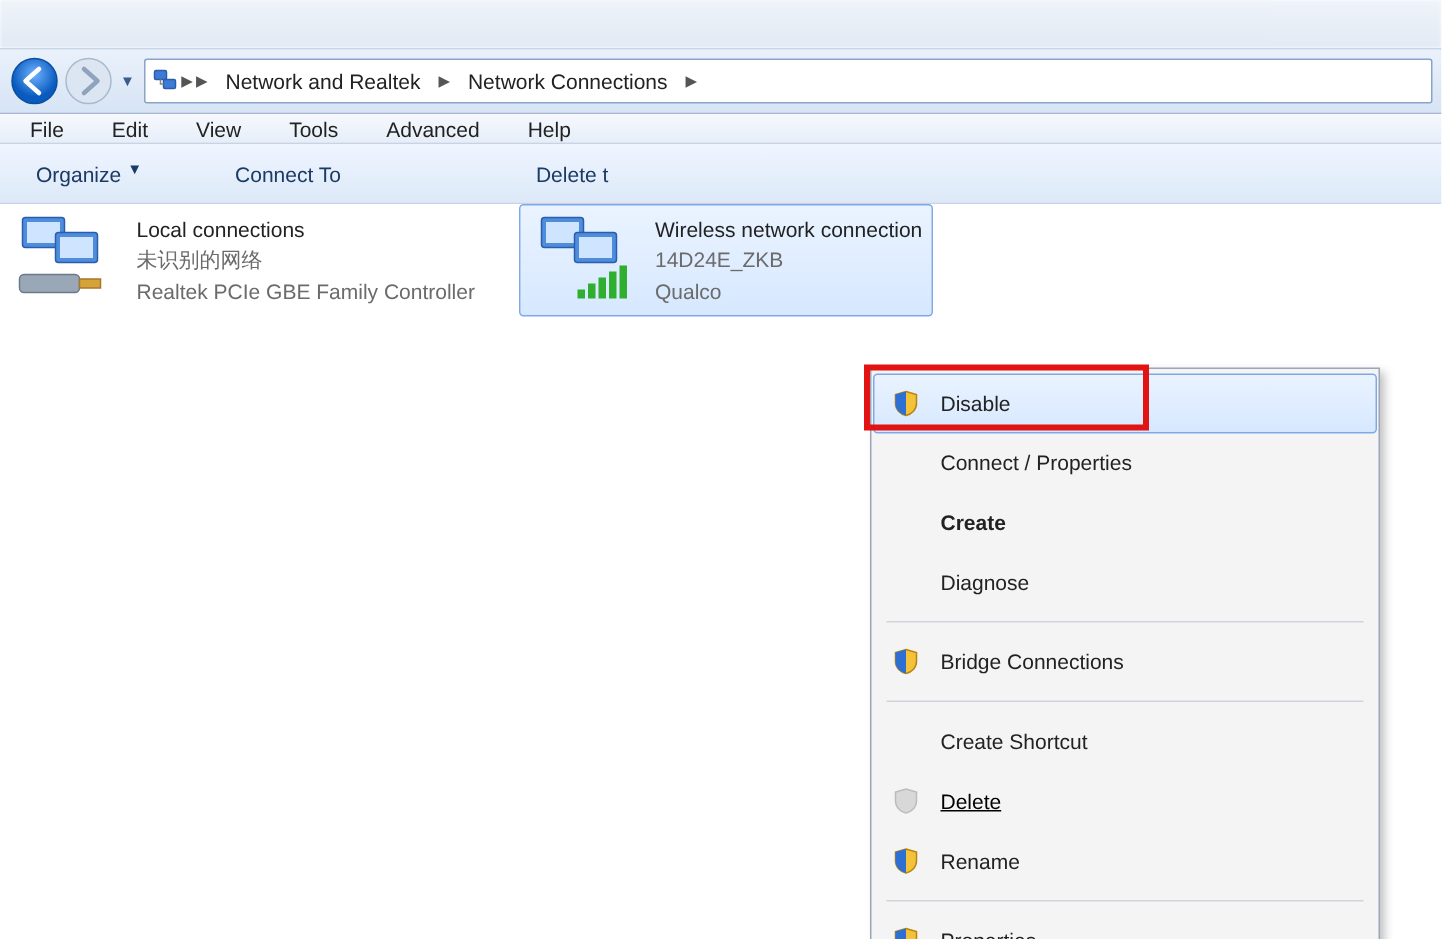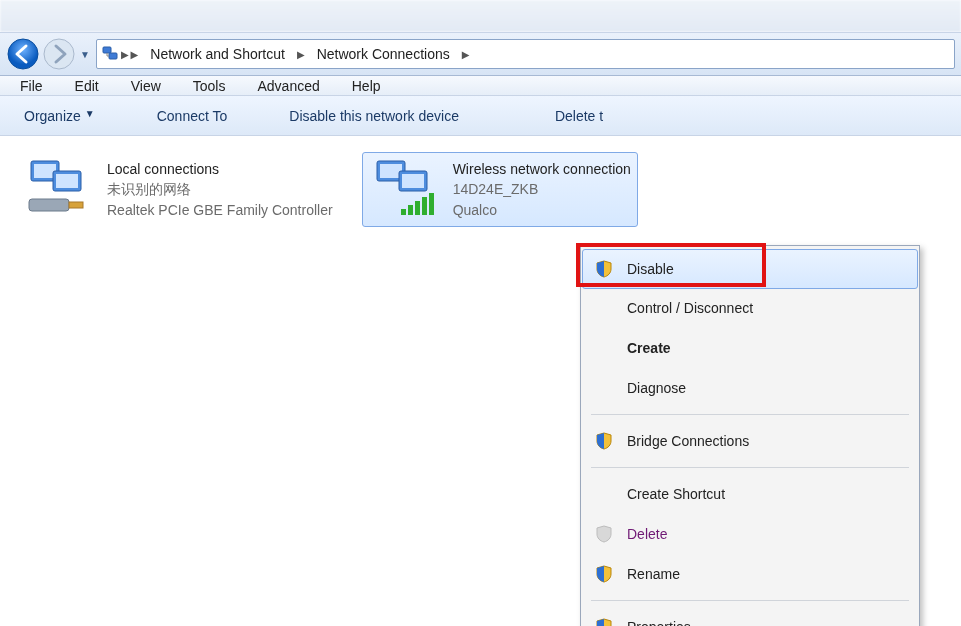--- a/index.html
+++ b/index.html
@@ -91,21 +91,20 @@
     padding:6px 14px;
     display:flex; gap:4px;
     color:#1b3a66;
     cursor:default;
     white-space:nowrap;
   }
   .cmdsep{ width:34px; }
   
   .content{
     position:relative;
-    padding:16px;
     display:flex;
     gap:22px;
     align-items:flex-start;
   }
   .conn{
     display:flex;
     gap:12px;
     padding:6px;
     border:1px solid transparent;
     border-radius:3px;
@@ -141,21 +140,21 @@
     cursor:default;
     text-align:right;
   }
   .ctxitem.hover{
     background:linear-gradient(#eaf3ff,#d6e8ff);
     border:1px solid #7fa9e6;
     border-radius:3px;
     margin:-1px;
   }
   .ctxitem.bold{ font-weight:700; }
-  .ctxitem.disabled{ color:#701a75; }
+  .ctxitem.disabled{ color:#000000;text-decoration:underline; }
   .ctx-iconcell{ width:22px; display:flex; justify-content:center; }
   .ctx-sep{
     height:1px; background:#d0d4da; margin:6px 8px;
   }
   .red-box{
     position:absolute;
     border:4px solid #e11313;
     pointer-events:none;
   }
   .shield{ width:18px; height:18px;}
@@ -189,21 +188,21 @@
   <div class="addrbox">
     <span class="addr-icon">
       <svg viewBox="0 0 18 18">
           <rect x="2" y="3" width="8" height="6" rx="1" fill="#3e7bd6" stroke="#2a5ea8"></rect>
           <rect x="8" y="9" width="8" height="6" rx="1" fill="#3e7bd6" stroke="#2a5ea8"></rect>
           <path d="M6 9v3h2" stroke="#888" fill="none"></path>
         </svg>
     </span>
     <span class="crumb-sep">▶</span>
     <span class="crumb-sep">▶</span>
-    <span class="crumb">Network and Shortcut</span>
+    <span class="crumb">Network and Realtek</span>
     <span class="crumb-sep">▶</span>
     <span class="crumb">Network Connections</span>
     <span class="crumb-sep">▶</span>
   </div>
 </div>
 
 <div class="menubar">
   <div class="menuitem">File</div>
   <div class="menuitem">Edit</div>
   <div class="menuitem">View</div>
@@ -213,21 +212,20 @@
 </div>
 
 <div class="cmdbar">
   <div class="cmditem">
     <span>Organize</span>
     <span style="font-size:10px;">▼</span>
   </div>
   <div class="cmdsep"></div>
   <div class="cmditem">Connect To</div>
   <div class="cmdsep"></div>
-  <div class="cmditem">Disable this network device</div>
   <div class="cmdsep"></div>
   <div class="cmdsep"></div>
   <div class="cmditem">Delete t</div>
 </div>
 
 <div class="content">
 
   <div class="conn">
     <div class="conn-icon">
       <svg viewBox="0 0 72 60" width="72" height="60">
@@ -278,21 +276,21 @@
       <svg class="shield" viewBox="0 0 18 18">
           <path d="M9 1 L16 3 V9 C16 13 13 16 9 17 C5 16 2 13 2 9 V3 Z" fill="#f3c13a" stroke="#b8860b"></path>
           <path d="M9 1 L9 17 C5 16 2 13 2 9 V3 Z" fill="#2d6fd2"></path>
         </svg>
     </span>
     <span>Disable</span>
   </div>
 
   <div class="ctxitem">
     <span class="ctx-iconcell"></span>
-    <span>Control / Disconnect</span>
+    <span>Connect / Properties</span>
   </div>
 
   <div class="ctxitem bold">
     <span class="ctx-iconcell"></span>
     <span>Create</span>
   </div>
 
   <div class="ctxitem">
     <span class="ctx-iconcell"></span>
     <span>Diagnose</span>

